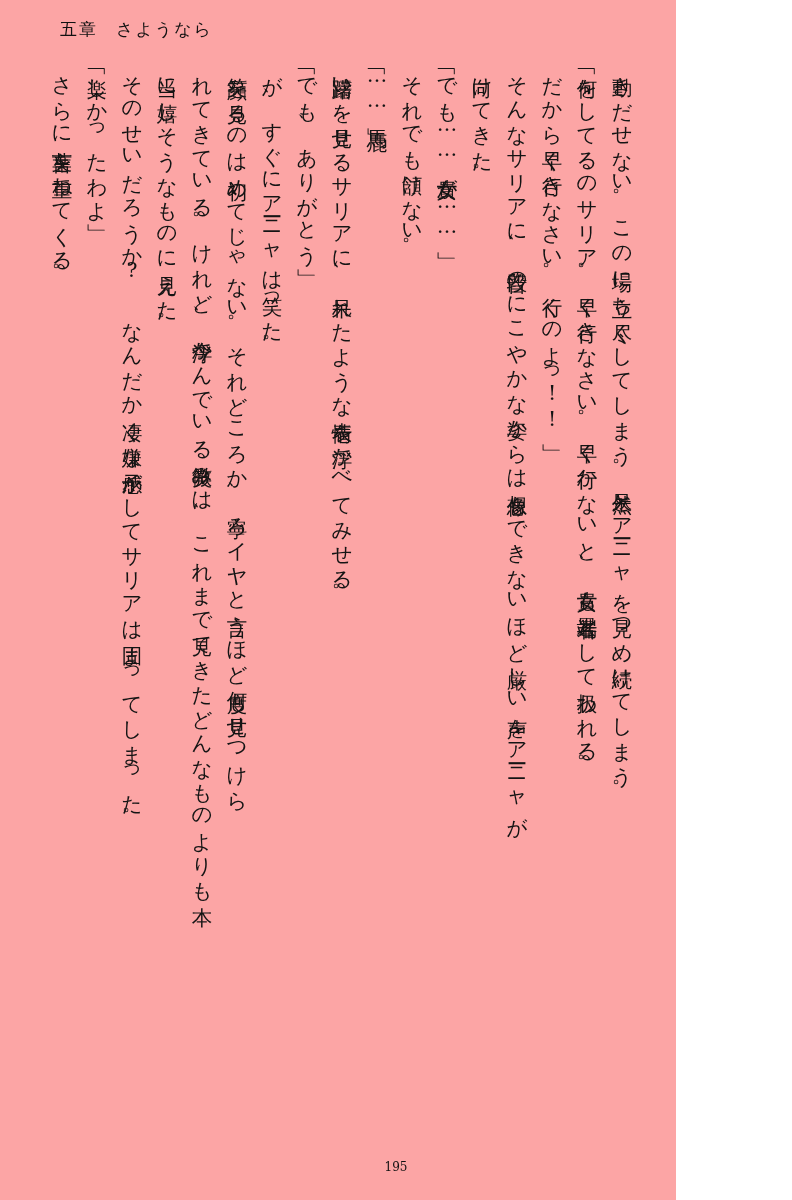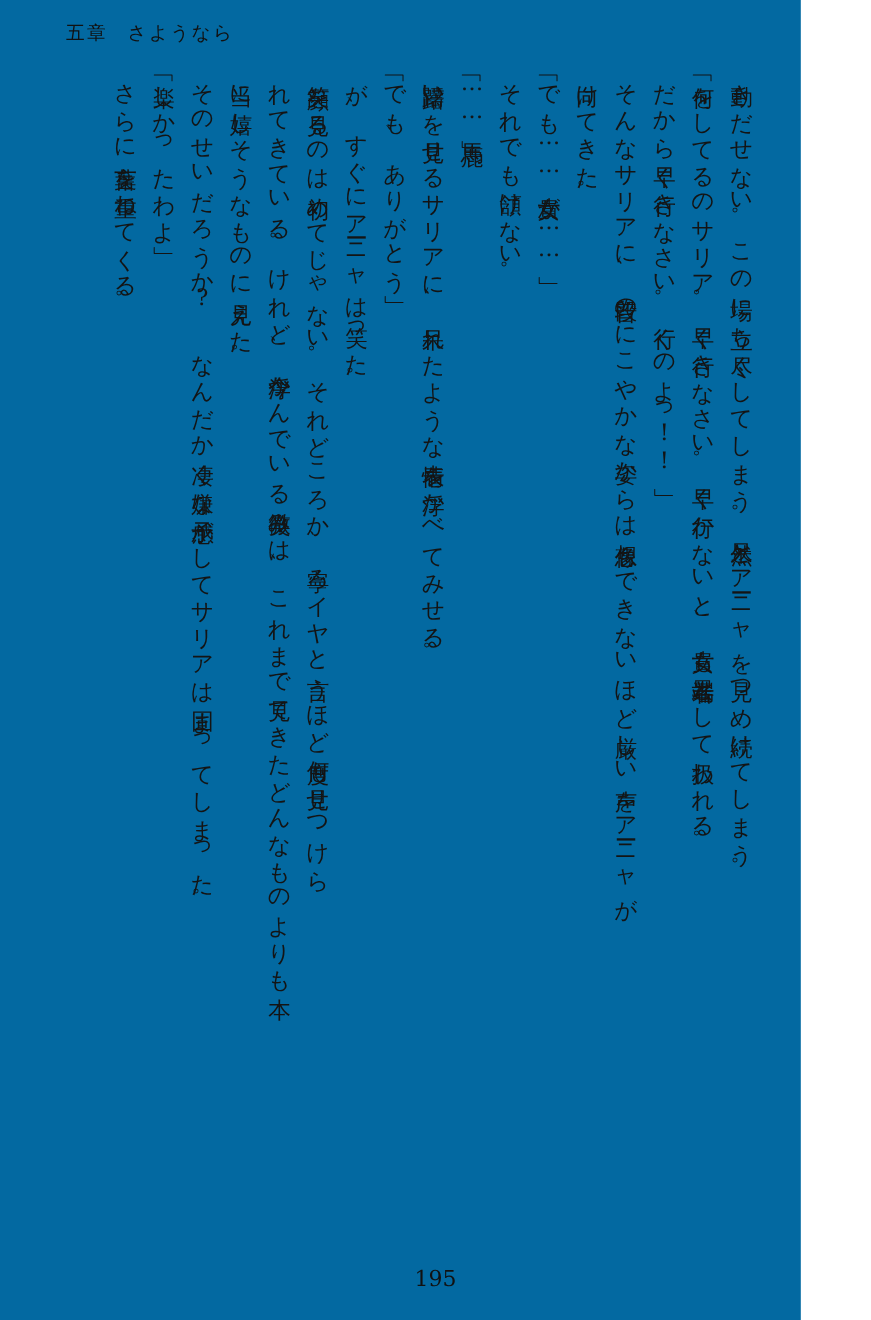--- a/index.html
+++ b/index.html
@@ -12,23 +12,23 @@
     height: 1200px;
     position: relative;
     font-family: "DejaVu Serif", "Liberation Serif", serif;
     color: #1a1a1a;
     overflow: hidden;
   }
 
   .page {
     position: absolute;
     inset: 0;
-    width: 728px;
+    width: 676px;
     height: 1200px;
-    background: #0369a1;
+    background: #fca5a5;
   }
 
   
   .running-head {
     position: absolute;
     top: 18px;
     left: 60px;
     font-size: 17px;
     letter-spacing: 2px;
     color: #111;
@@ -69,21 +69,21 @@
   }
 
   
 
   .folio {
     position: absolute;
     bottom: 26px;
     left: 0;
     width: 792px;
     text-align: center;
-    font-size: 20px;
+    font-size: 12px;
     color: #111;
     font-family: "DejaVu Serif", "Liberation Serif", serif;
   }
 </style>
 </head>
 <body>
 
 <div class="page">
 
   <div class="running-head">

